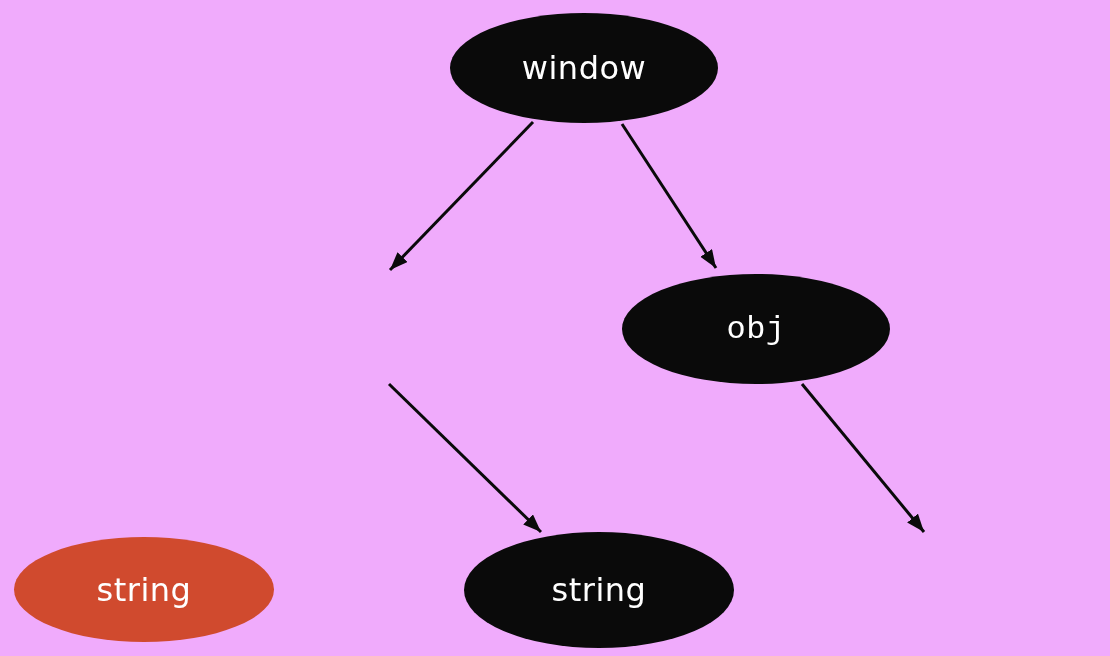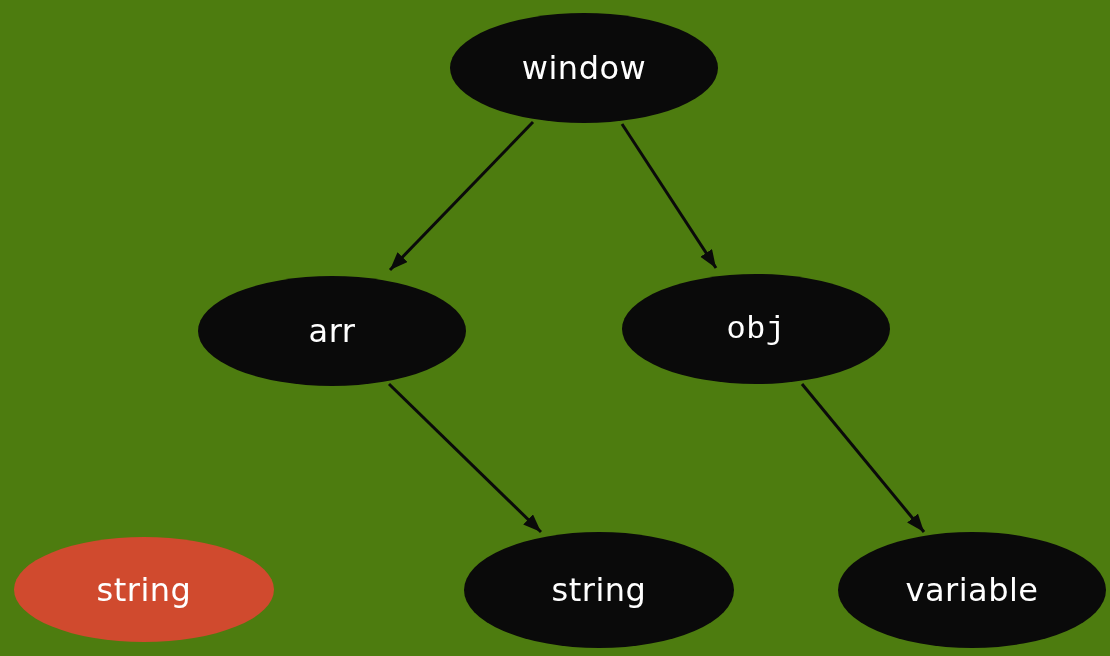--- a/index.html
+++ b/index.html
@@ -1,20 +1,20 @@
 <!DOCTYPE html>
 <html style="--node-default: #0a0a0a; --node-highlight: #d04a2e; --label-color: #ffffff; --edge-color: #0a0a0a;"><head>
 <meta charset="utf-8">
 <style>
   html, body { margin: 0; padding: 0; background: #ffffff; }
   .canvas {
     position: relative;
     width: 1110px;
     height: 656px;
-    background: #4d7c0f;
+    background: #f0abfc;
     overflow: hidden;
     font-family: "DejaVu Sans", "Liberation Sans", sans-serif;
   }
   .edges {
     position: absolute;
     left: 0; top: 0;
     width: 1110px;
     height: 656px;
   }
   .edges line {
@@ -56,33 +56,27 @@
     <line x1="533" y1="122" x2="390" y2="270" marker-end="url(#arrowhead)"></line>
     <line x1="622" y1="124" x2="716" y2="268" marker-end="url(#arrowhead)"></line>
     <line x1="389" y1="384" x2="541" y2="532" marker-end="url(#arrowhead)"></line>
     <line x1="802" y1="384" x2="924" y2="532" marker-end="url(#arrowhead)"></line>
   </svg>
 
   <div class="node node-window">
     <span>window</span>
   </div>
 
-  <div class="node node-arr">
-    <span>arr</span>
-  </div>
 
   <div class="node node-obj">
     <span>obj</span>
   </div>
 
   <div class="node node-string-orphan highlight">
     <span>string</span>
   </div>
 
   <div class="node node-string">
     <span>string</span>
   </div>
 
-  <div class="node node-variable">
-    <span>variable</span>
-  </div>
 
 </div>
 
 </body></html>

